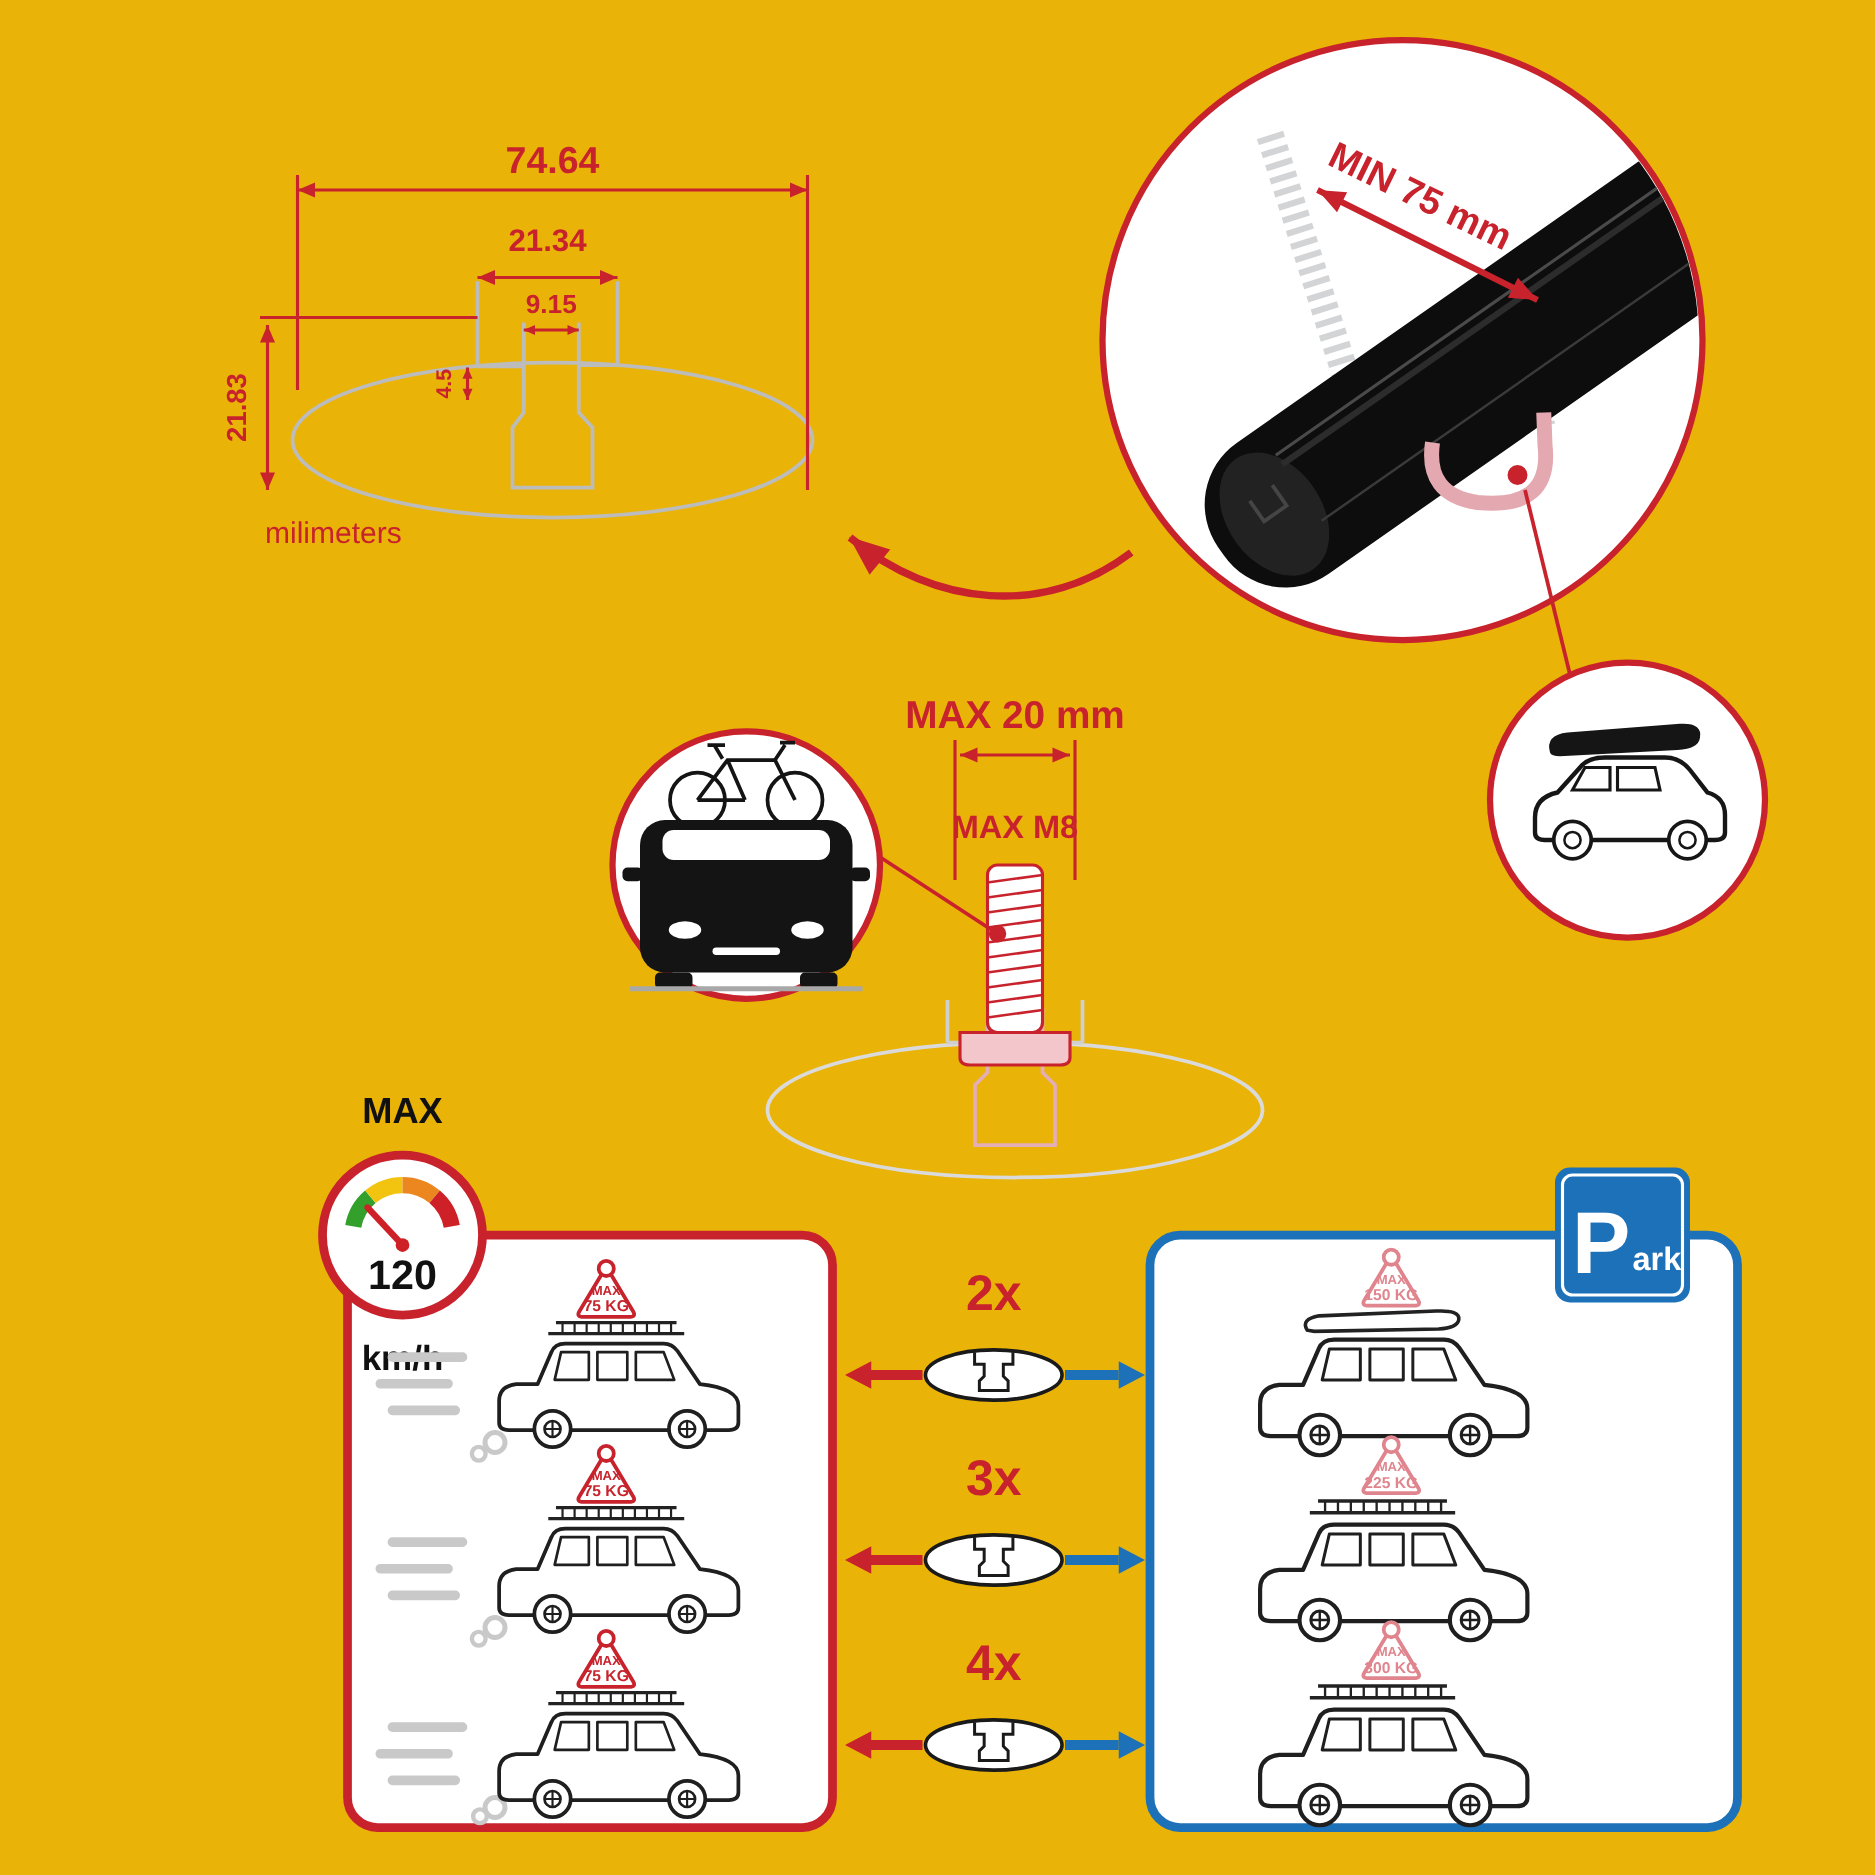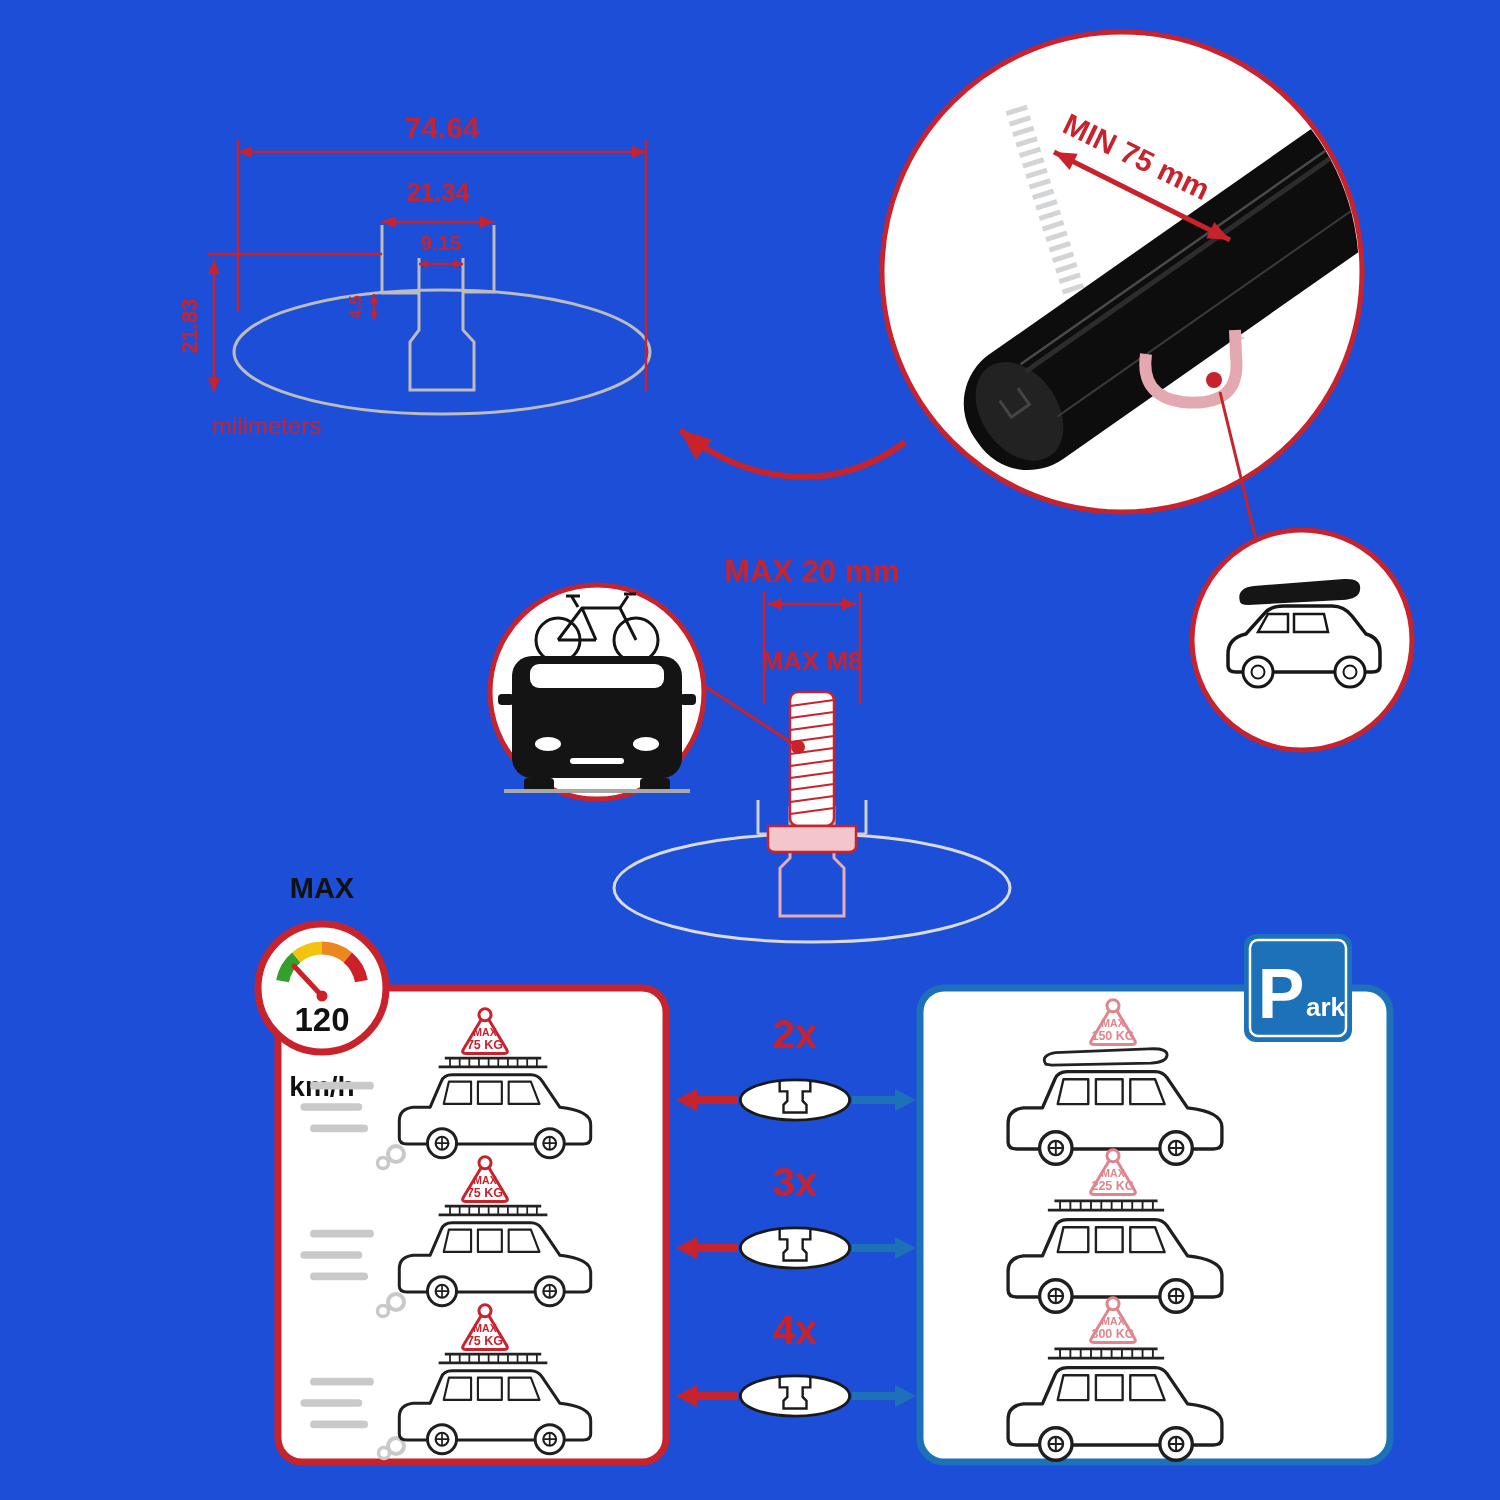--- a/index.html
+++ b/index.html
@@ -1,16 +1,16 @@
 <!DOCTYPE html>
 <html><head>
 <meta charset="utf-8">
 <style>
   html,body{margin:0;padding:0;background:#fff;}
-  .canvas{position:relative;width:1500px;height:1500px;background:#1d4ed8;font-family:"Liberation Sans",sans-serif;overflow:hidden;}
+  .canvas{position:relative;width:1500px;height:1500px;background:#eab308;font-family:"Liberation Sans",sans-serif;overflow:hidden;}
   svg{display:block;}
   text{font-family:"Liberation Sans",sans-serif;}
   .dim{fill:#c8232c;font-weight:bold;text-anchor:middle;}
   .dim-start{fill:#c8232c;text-anchor:start;}
   .redbold{fill:#c8232c;font-weight:bold;text-anchor:middle;}
   .blk{fill:#111111;font-weight:bold;text-anchor:middle;}
   .mult{fill:#c8232c;font-weight:bold;font-size:40px;text-anchor:middle;}
   .tent-red{fill:#c8232c;font-weight:bold;text-anchor:middle;}
   .tent-pink{fill:#e0858e;font-weight:bold;text-anchor:middle;}
   .park-p{fill:#ffffff;font-weight:bold;text-anchor:middle;}

